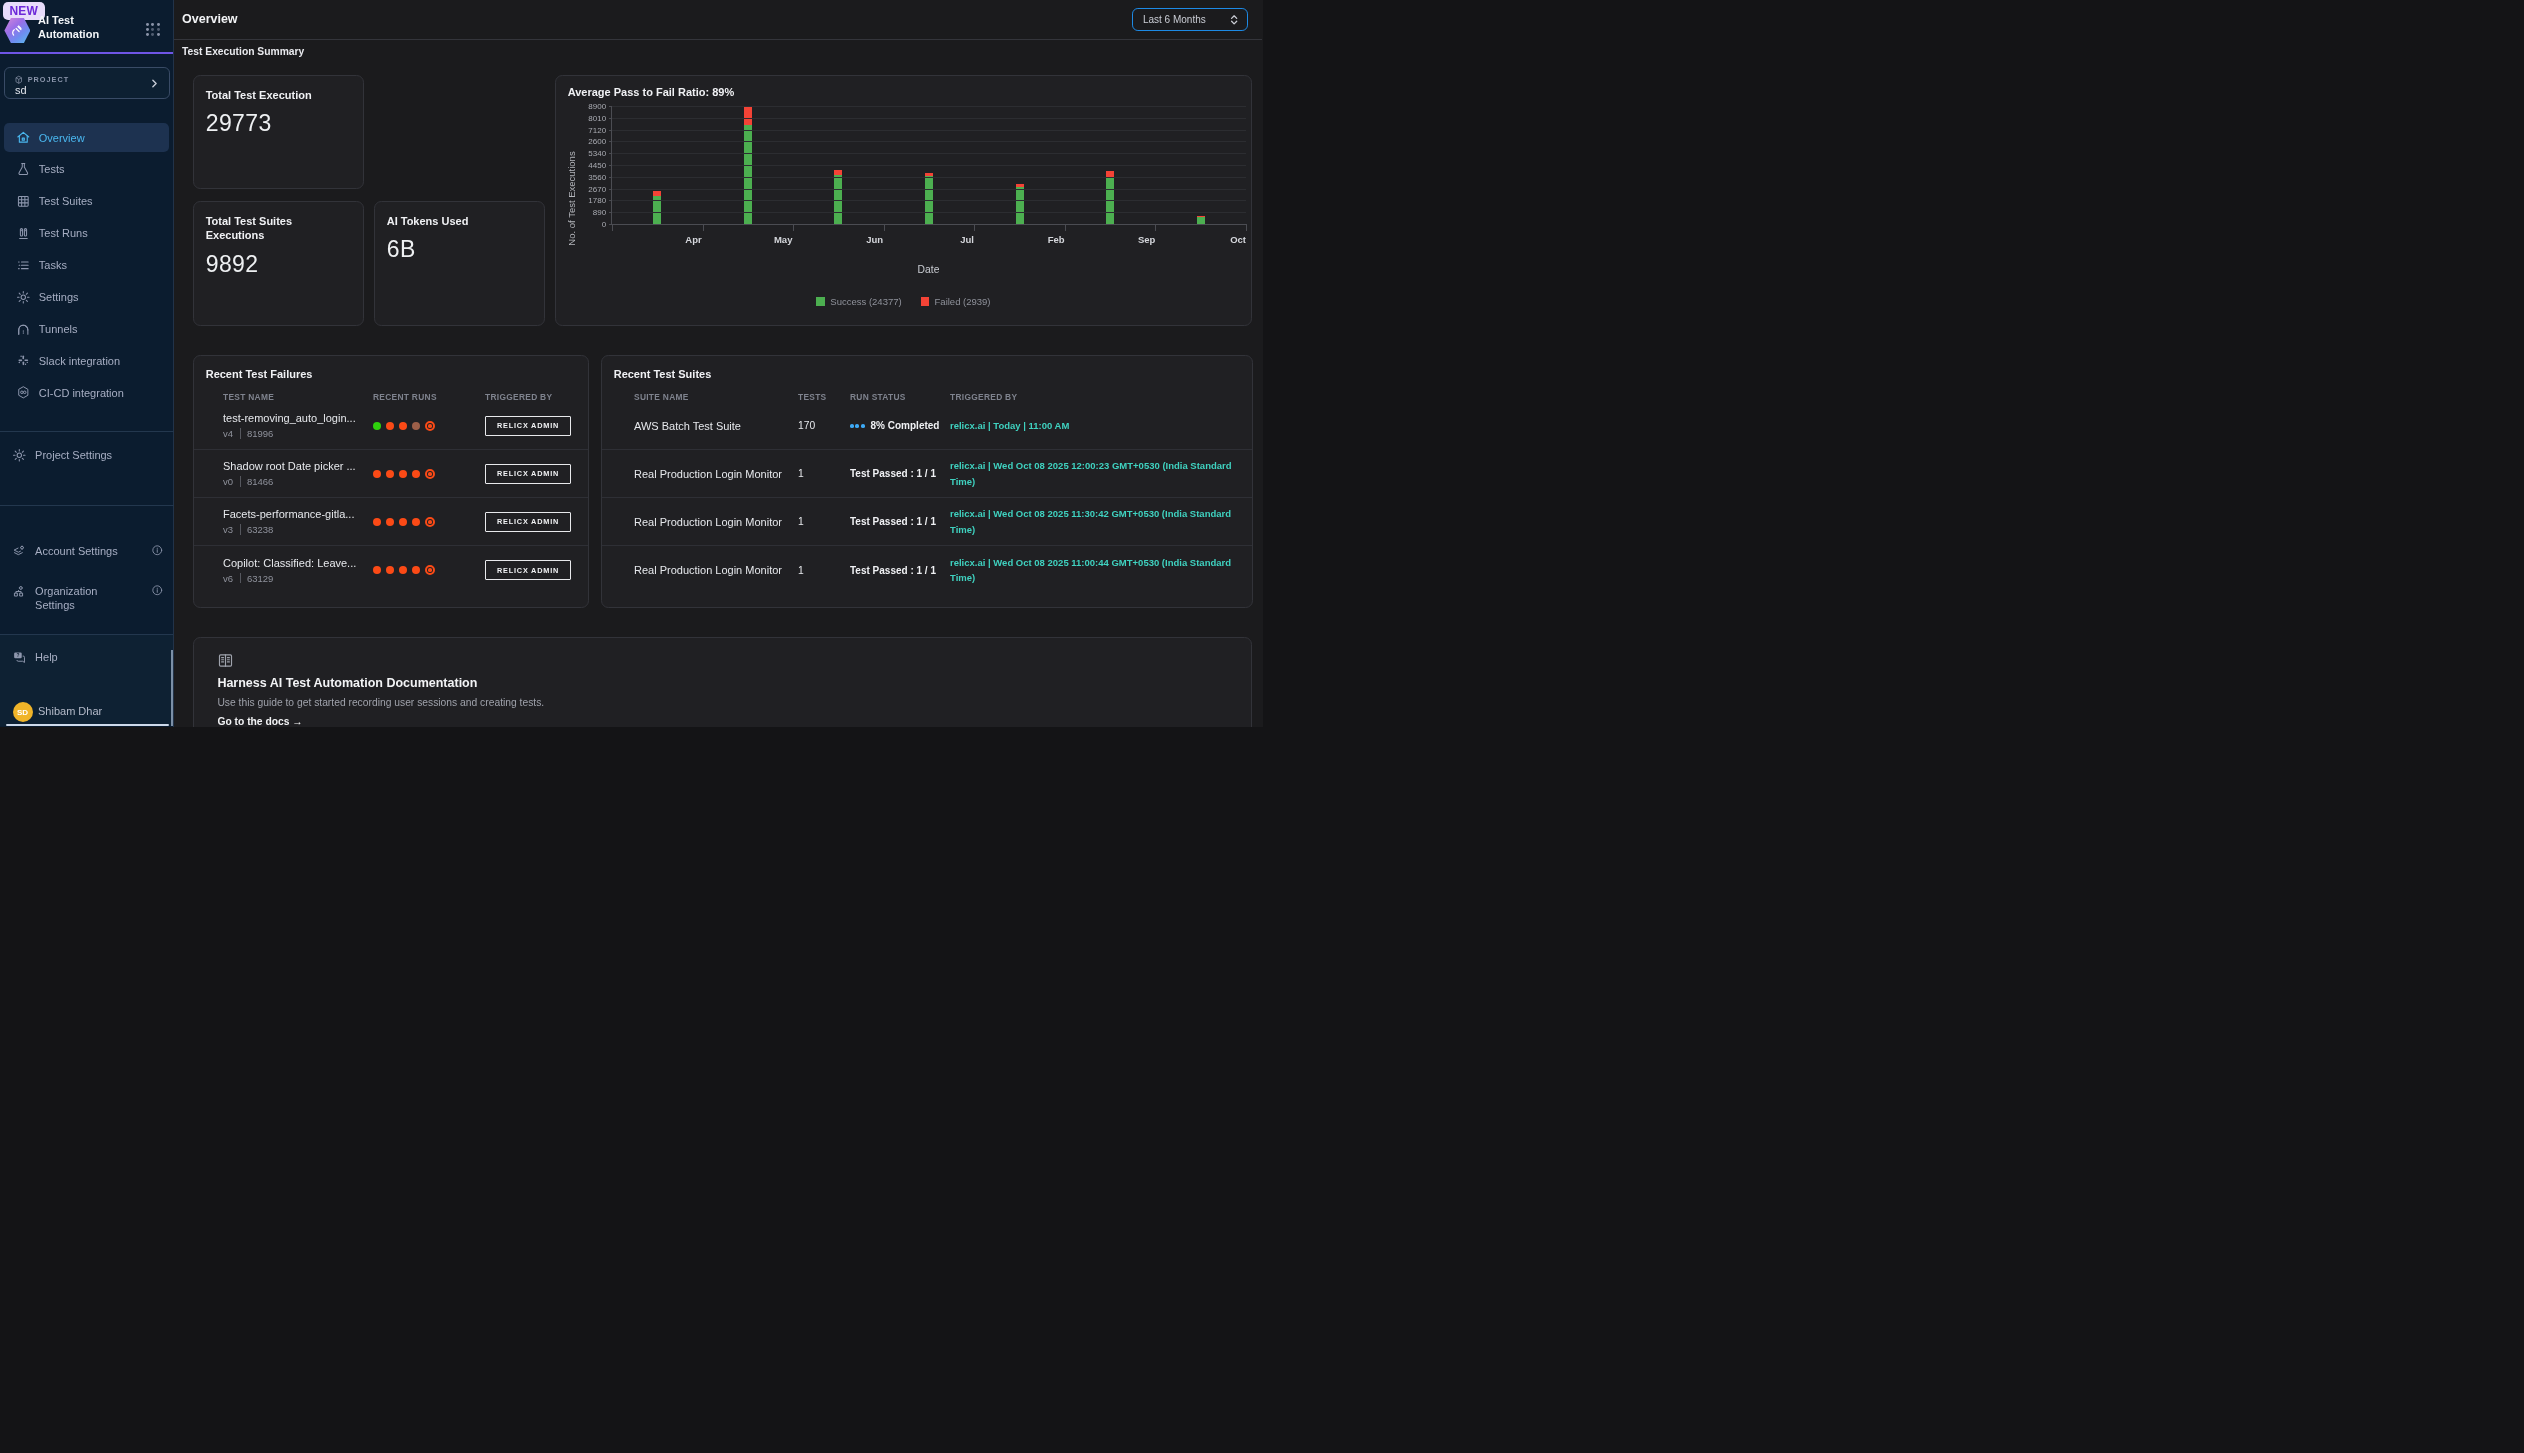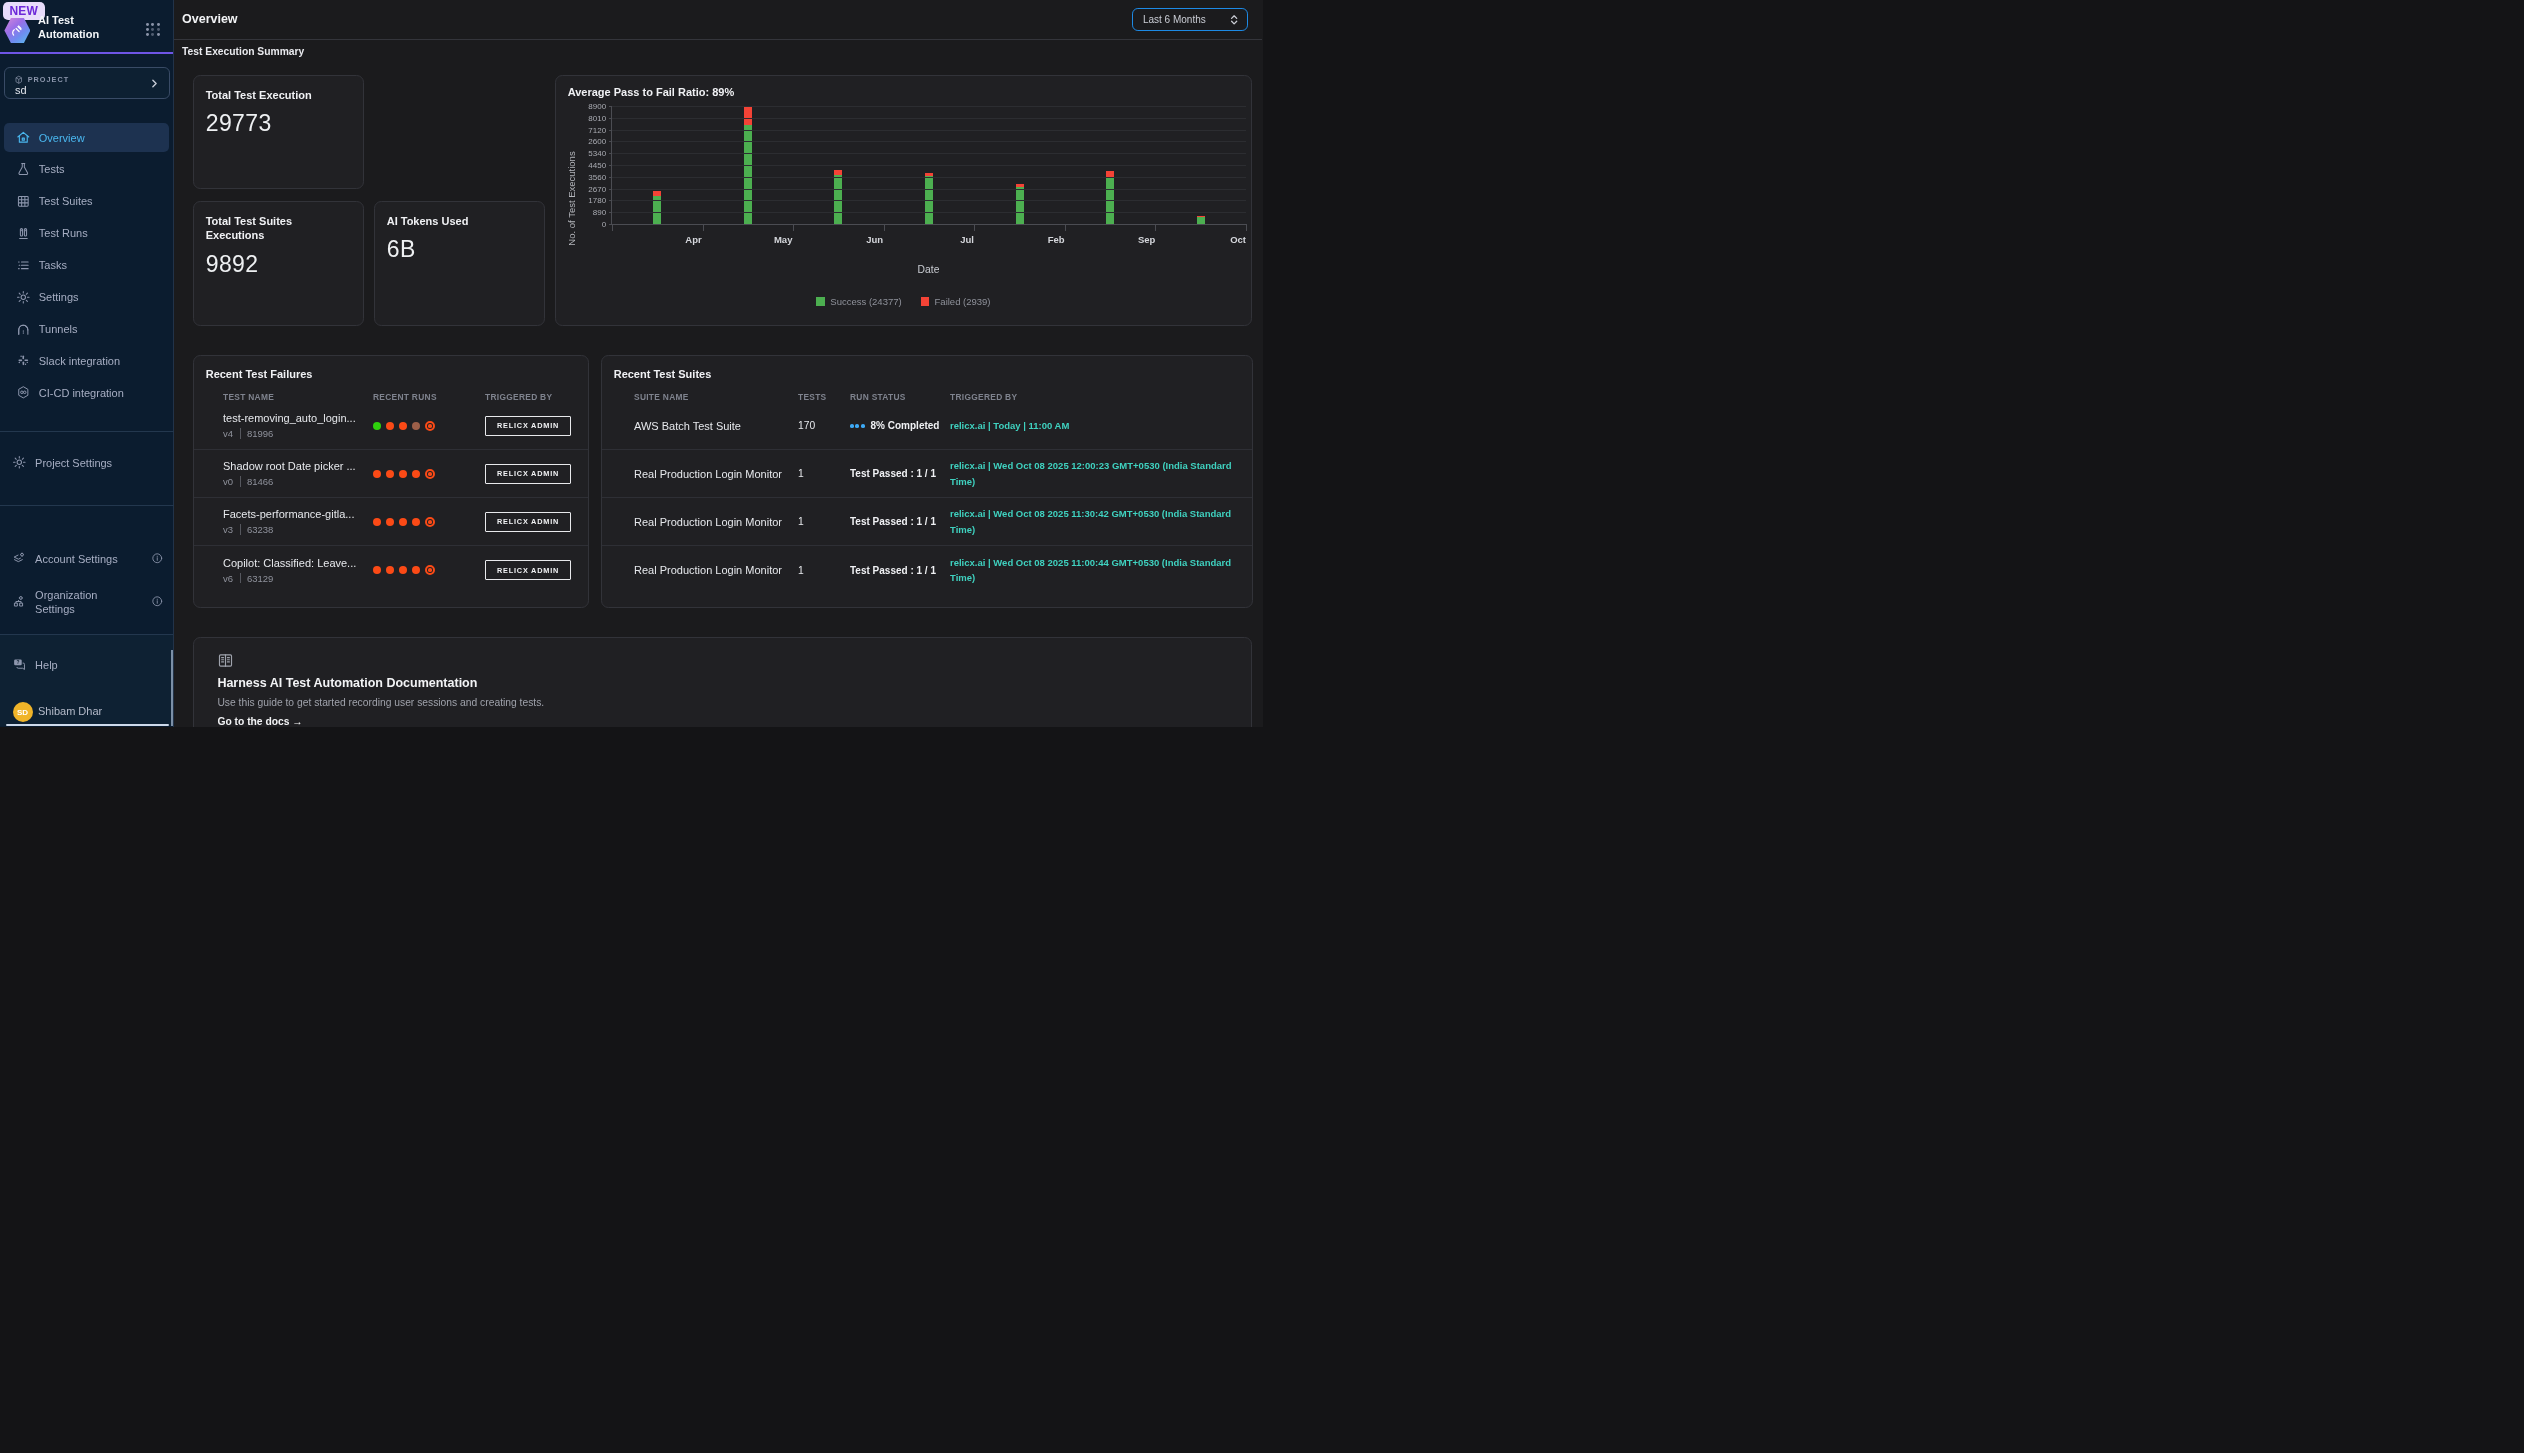--- a/index.html
+++ b/index.html
@@ -23,21 +23,21 @@
   .project-chevron { position:absolute; right:7.3px; top:8.8px; color:#c6cbd6; }
 
   .nav { position:absolute; left:0; top:123px; width:100%; }
   .nav-item { position:relative; height:29px; margin:0 3.7px 2.9px 3.7px; border-radius:5.1px; display:flex; align-items:center; color:#a7aec3; cursor:pointer; }
   .nav-item .nicon { width:14.6px; height:14.6px; margin-left:12.5px; flex:none; color:#8e97ae; }
   .nav-item .nlabel { margin-left:8px; font-size:11px; }
   .nav-item.active { background:#1d3250; color:#4ab8f0; }
   .nav-item.active .nicon { color:#4ab8f0; }
 
   .side-divider { position:absolute; left:0; width:174px; height:0.7px; background:#23374e; }
-  .solo-item { position:absolute; left:3.7px; width:166px; height:29px; display:flex; align-items:center; color:#a7aec3; }
+  .solo-item { position:absolute; left:3.7px; width:166px; height:29px; display:flex; color:#a7aec3; }
   .solo-item .nicon { width:14.6px; height:14.6px; margin-left:8.8px; flex:none; color:#8e97ae; }
   .solo-item .nlabel { margin-left:8px; font-size:11px; line-height:14px; }
   .solo-item .info { position:absolute; right:6.6px; color:#8b95ab; }
   #bottom-block { position:absolute; left:0; top:634px; width:173px; height:92px; background:#0e2133; border-top:0.7px solid #23374e; }
   .avatar { position:absolute; left:12.5px; top:702px; width:20px; height:20px; border-radius:50%; background:#f0b429; color:#fff; font-size:8px; font-weight:700; display:flex; align-items:center; justify-content:center; }
   .user-name { position:absolute; left:38px; top:705px; font-size:11px; color:#b4bac9; }
   #side-vscroll { position:absolute; left:171px; top:650px; width:1.5px; height:76px; background:#8fa3bc; opacity:.85; }
   #side-hscroll { position:absolute; left:5.9px; top:724px; width:163px; height:2.2px; background:#cdd9ea; border-radius:1.5px; }
 
   

